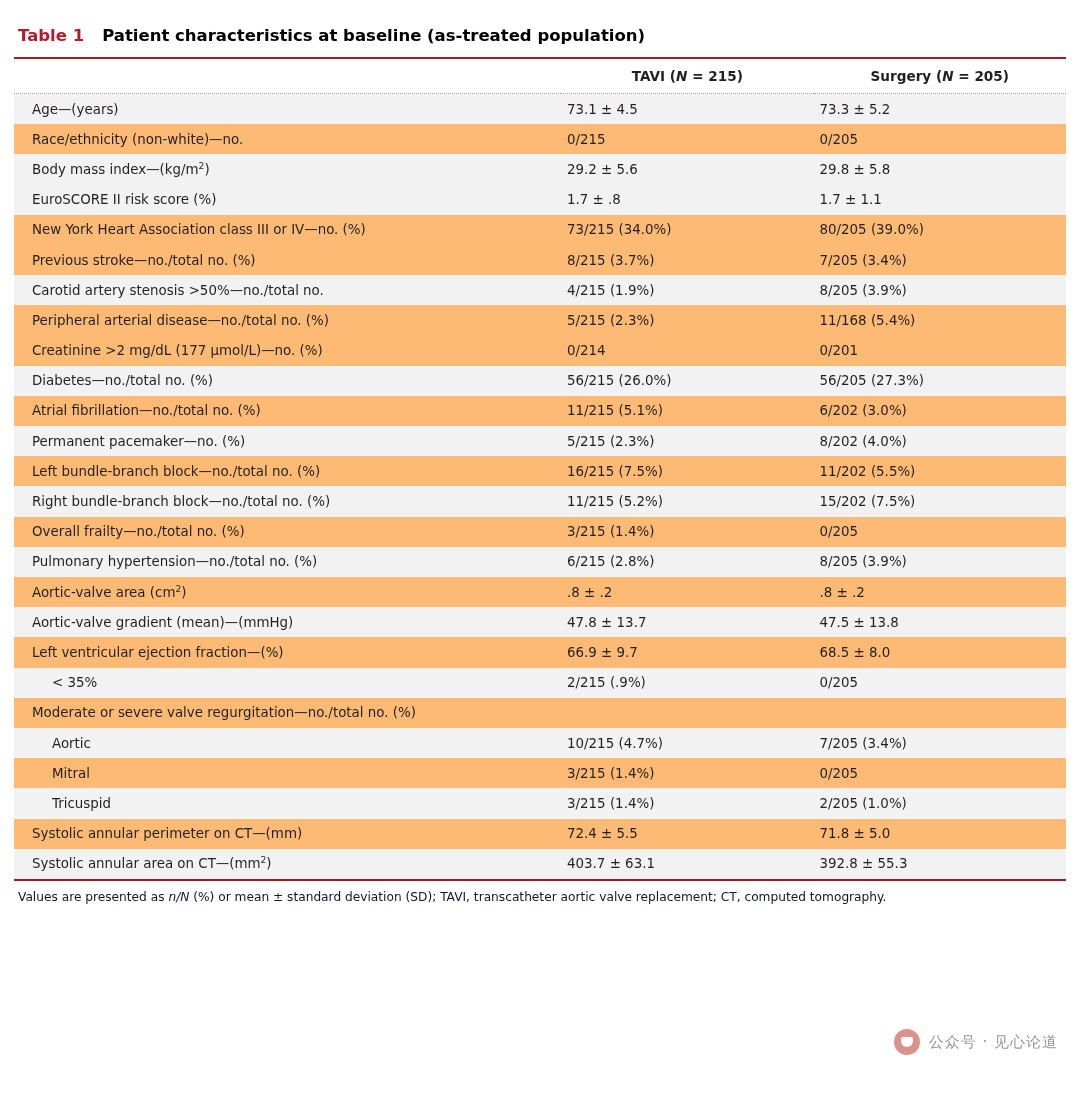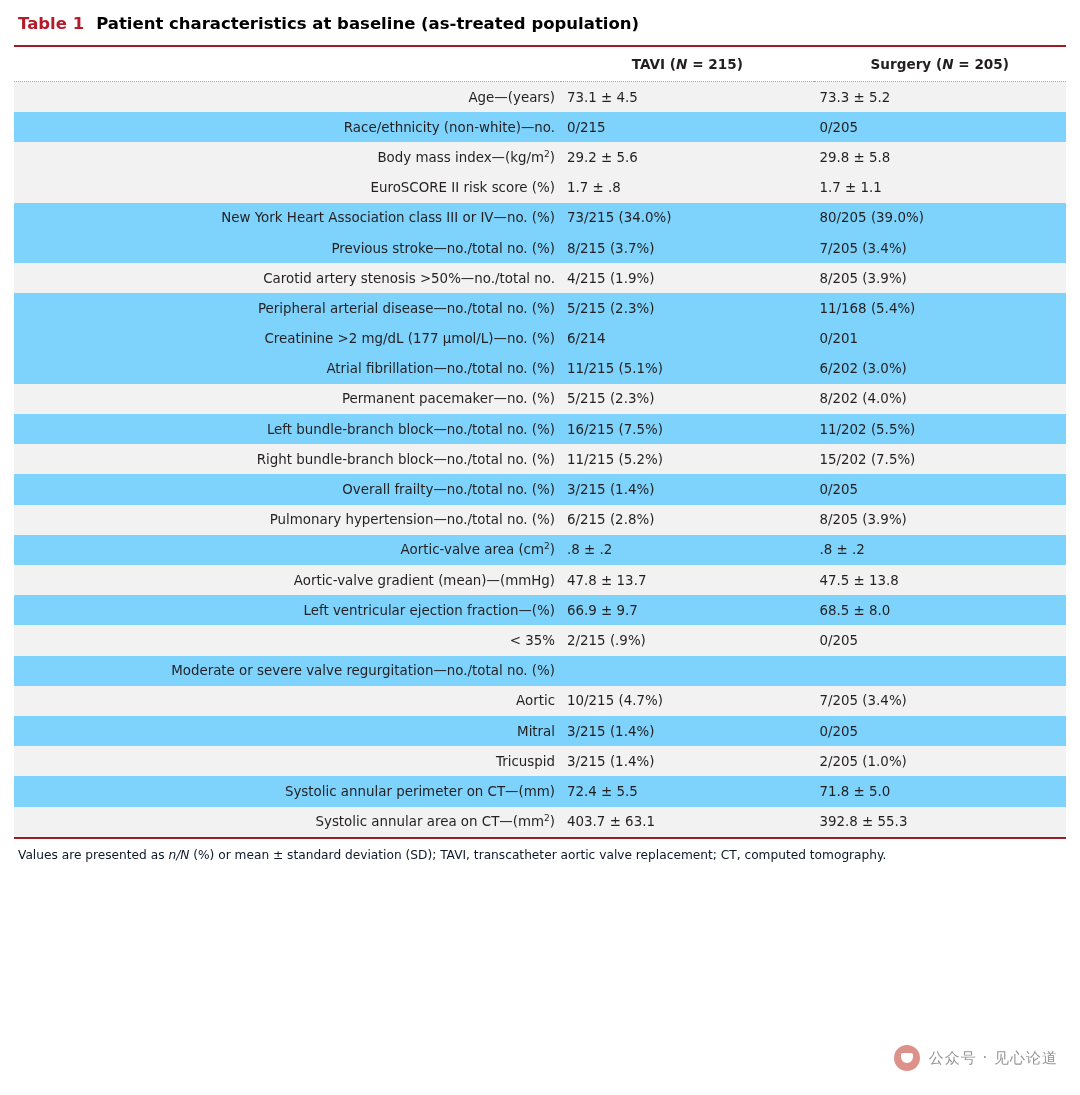--- a/index.html
+++ b/index.html
@@ -17,33 +17,34 @@
   .page {
     position: relative;
     width: 1080px;
     height: 1095px;
     box-sizing: border-box;
     padding: 0 14px;
   }
   .caption {
     display: flex;
     align-items: baseline;
-    gap: 12px;
+    gap: 18px;
     padding: 14px 4px 12px 4px;
     font-size: 16.5px;
     font-weight: bold;
   }
   .caption-label {
     color: #b51b2b;
     font-weight: bold;
     white-space: nowrap;
   }
   .caption-text {
     color: #000000;
     font-weight: bold;
+    margin-top: 12px;
   }
   table.tbl {
     width: 100%;
     border-collapse: collapse;
     table-layout: fixed;
     font-size: 13.4px;
   }
   table.tbl .col-label { width: 52%; }
   table.tbl .col-a { width: 24%; margin-top: 26px; }
   table.tbl .col-b { width: 24%; }
@@ -60,43 +61,43 @@
   }
   thead tr.head-row th.col-label { text-align: left; }
 
   tbody td {
     padding: 7.6px 6px;
     border: none;
     vertical-align: middle;
     color: #231f20;
   }
   tbody tr.zebra td { background: #f2f2f2; }
-  tbody tr.plain td { background: #7dd3fc; }
-  tbody td.lbl { text-align: right; padding-left: 18px; }
+  tbody tr.plain td { background: #fdba74; }
+  tbody td.lbl { text-align: left; padding-left: 18px; }
   tbody td.val { text-align: left; }
   tbody td.indent1 { padding-left: 38px; }
 
   sup { font-size: 0.68em; vertical-align: super; line-height: 0; }
 
   .footer-rule {
     border-top: 2.2px solid #9d1c24;
     margin-top: 0;
   }
   .footnote {
     padding: 8px 4px 0 4px;
     font-size: 12.2px;
     color: #0f172a;
     line-height: 1.35;
   }
   .footnote i { font-style: italic; }
 
   .watermark {
     position: absolute;
     right: 22px;
-    bottom: 24px;
+    bottom: 40px;
     display: flex;
     align-items: center;
     gap: 9px;
     opacity: 0.55;
   }
   .wm-logo {
     width: 26px;
     height: 26px;
     border-radius: 50%;
     background: #c0392b;
@@ -177,22 +178,27 @@
           <td class="val">4/215 (1.9%)</td>
           <td class="val">8/205 (3.9%)</td>
         </tr>
         <tr class="plain">
           <td class="lbl">Peripheral arterial disease—no./total no. (%)</td>
           <td class="val">5/215 (2.3%)</td>
           <td class="val">11/168 (5.4%)</td>
         </tr>
         <tr class="plain">
           <td class="lbl">Creatinine &gt;2 mg/dL (177 µmol/L)—no. (%)</td>
-          <td class="val">6/214</td>
+          <td class="val">0/214</td>
           <td class="val">0/201</td>
+        </tr>
+        <tr class="zebra">
+          <td class="lbl">Diabetes—no./total no. (%)</td>
+          <td class="val">56/215 (26.0%)</td>
+          <td class="val">56/205 (27.3%)</td>
         </tr>
         <tr class="plain">
           <td class="lbl">Atrial fibrillation—no./total no. (%)</td>
           <td class="val">11/215 (5.1%)</td>
           <td class="val">6/202 (3.0%)</td>
         </tr>
         <tr class="zebra">
           <td class="lbl">Permanent pacemaker—no. (%)</td>
           <td class="val">5/215 (2.3%)</td>
           <td class="val">8/202 (4.0%)</td>

